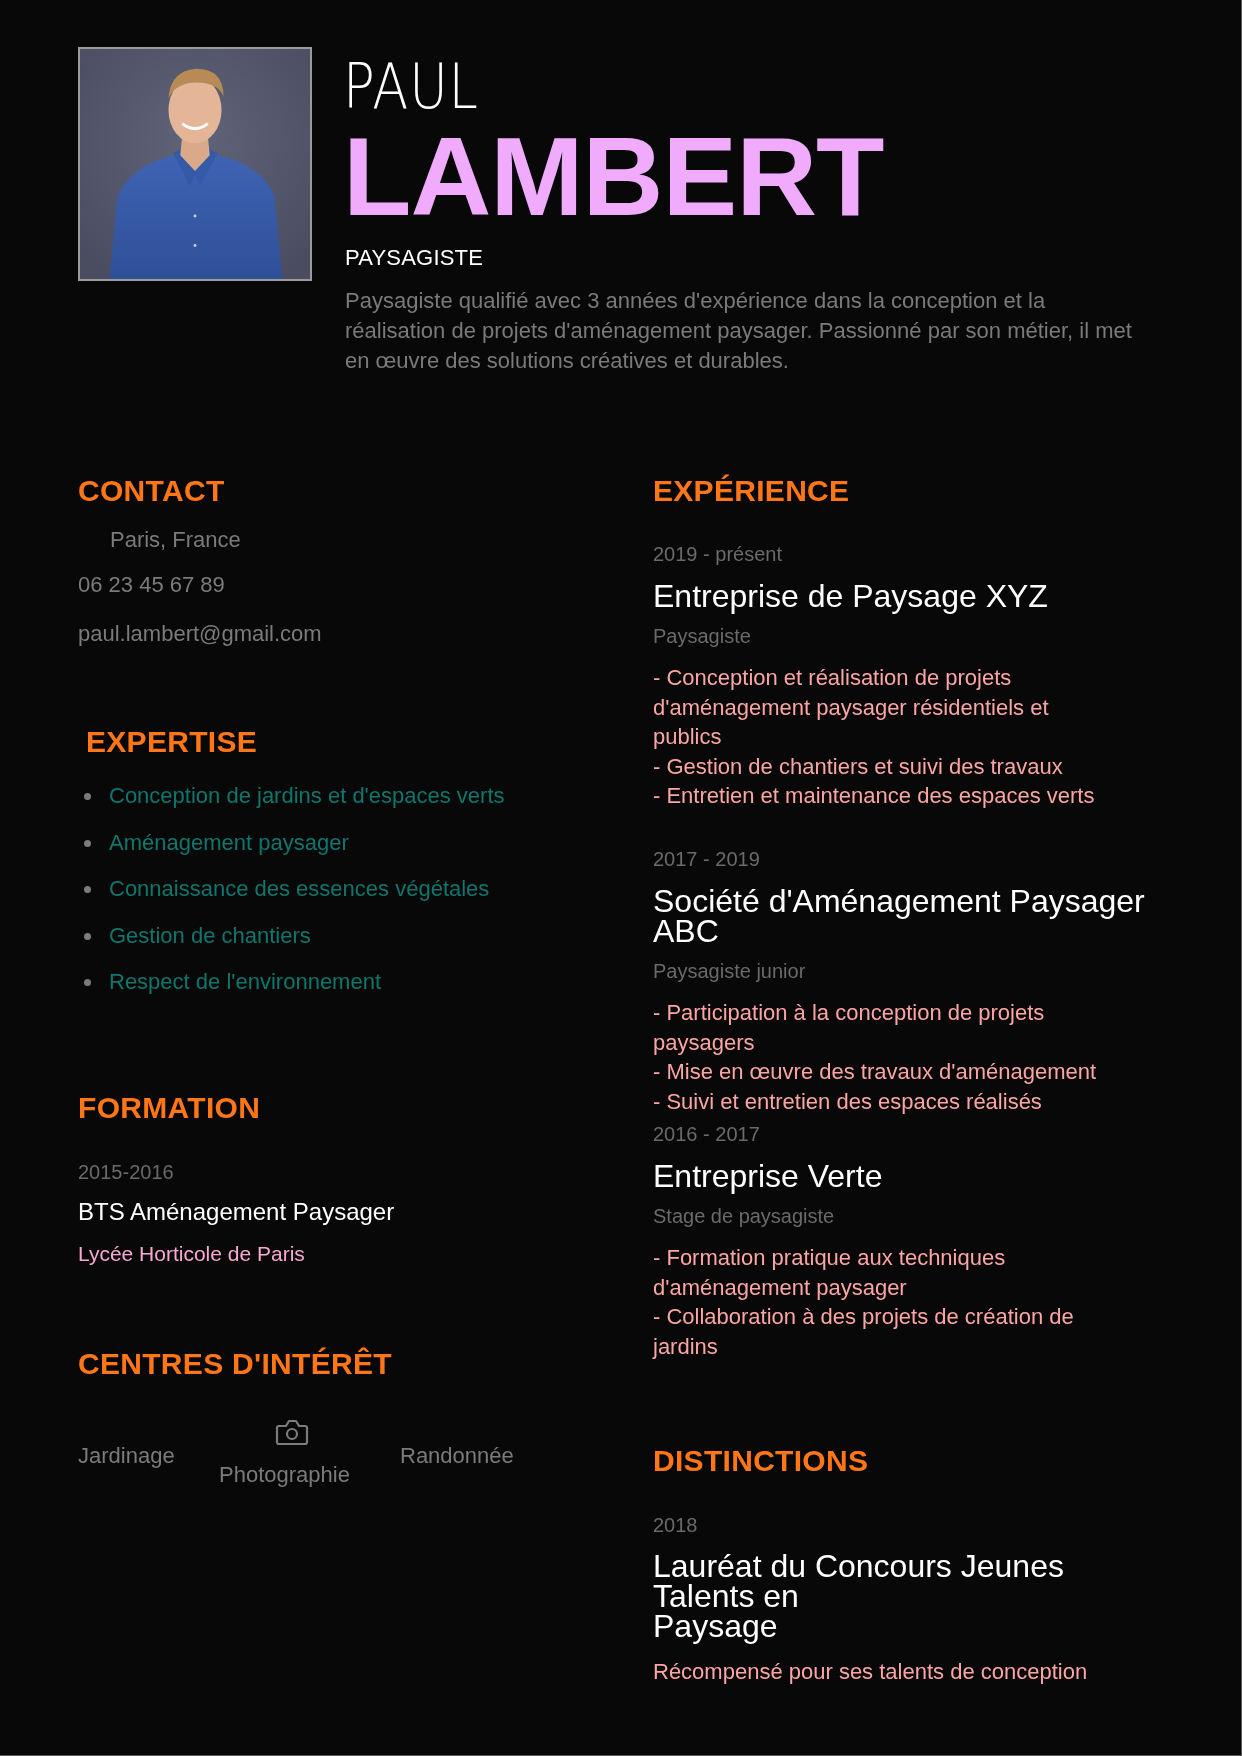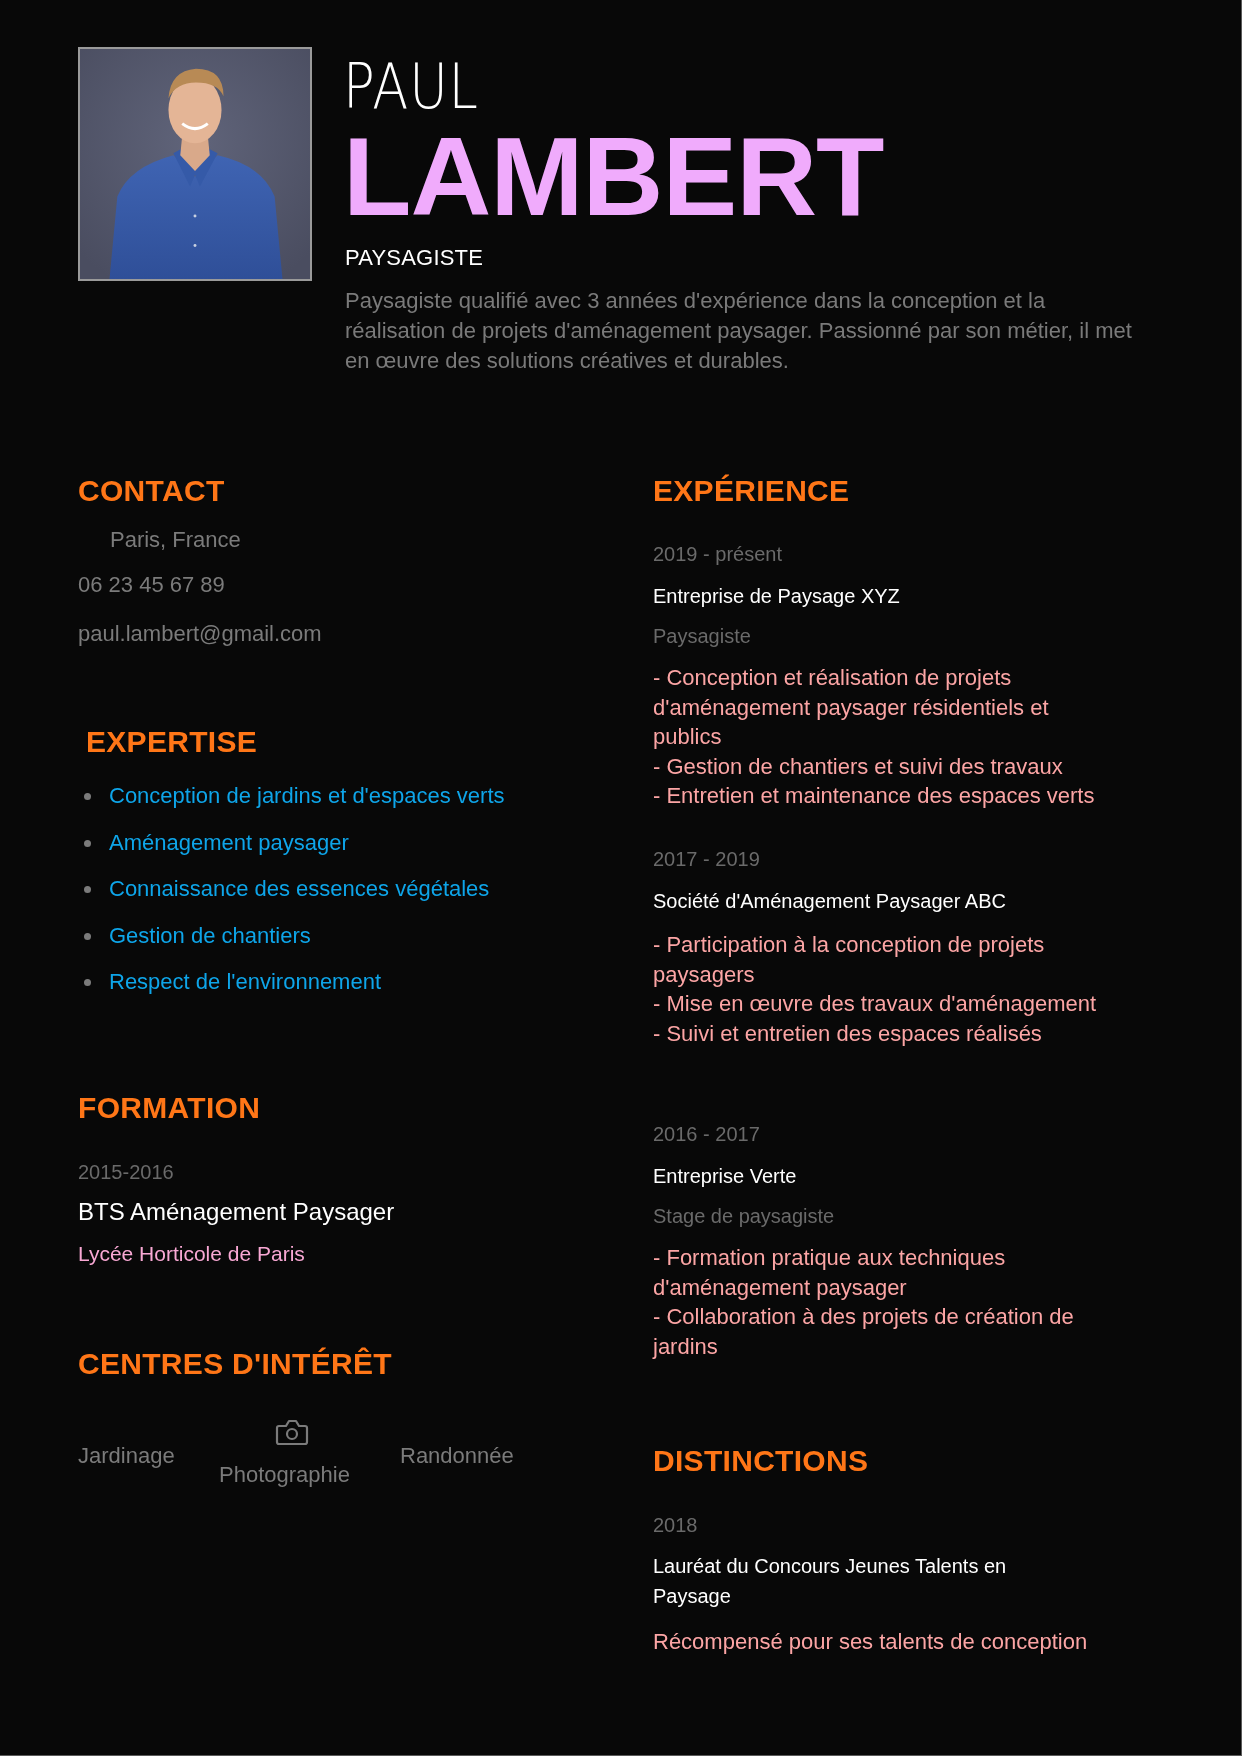--- a/index.html
+++ b/index.html
@@ -71,34 +71,34 @@
   .line-text {
     position: absolute;
     font-size: 22px; line-height: 28px; color: #7b7b7b;
   }
   .white-text { color: #ffffff; font-size: 24px; }
   .small-date { font-size: 20px; color: #6a6a6a; }
 
   .bullet-list { position: absolute; left: 78px; top: 782px; list-style: none; }
   .bullet-list li {
     position: relative; height: 46.5px;
-    font-size: 22px; line-height: 28px; color: #0ea5e9;
+    font-size: 22px; line-height: 28px; color: #0f766e;
     padding-left: 31px;
   }
   .bullet-list li .dot {
     position: absolute; left: 6px; top: 11px;
     width: 7px; height: 7px; border-radius: 50%; background: #7b7b7b;
   }
 
   .interests { position: absolute; left: 78px; top: 1415px; width: 480px; height: 90px; }
   .interest { position: absolute; font-size: 22px; line-height: 28px; color: #7b7b7b; }
 
   .exp-block { position: absolute; left: 653px; width: 520px; }
   .exp-date { font-size: 20px; line-height: 26px; color: #6a6a6a; }
-  .exp-company { font-size: 20px; line-height: 30px; color: #ffffff; margin-top: 14px; }
+  .exp-company { font-size: 32px; line-height: 30px; color: #ffffff; margin-top: 14px; }
   .exp-role { font-size: 20px; line-height: 26px; color: #6a6a6a; margin-top: 12px; }
   .exp-details { font-size: 22px; line-height: 29.5px; color: #fca5a5; margin-top: 14px; }
   .exp-details div { }
 </style>
 </head>
 <body>
 
 <div class="page">
 
   <div class="photo-frame">
@@ -180,20 +180,21 @@
       <div>d'aménagement paysager résidentiels et</div>
       <div>publics</div>
       <div>- Gestion de chantiers et suivi des travaux</div>
       <div>- Entretien et maintenance des espaces verts</div>
     </div>
   </div>
 
   <div class="exp-block" style="top:846px;">
     <div class="exp-date">2017 - 2019</div>
     <div class="exp-company">Société d'Aménagement Paysager ABC</div>
+    <div class="exp-role">Paysagiste junior</div>
     <div class="exp-details">
       <div>- Participation à la conception de projets</div>
       <div>paysagers</div>
       <div>- Mise en œuvre des travaux d'aménagement</div>
       <div>- Suivi et entretien des espaces réalisés</div>
     </div>
   </div>
 
   <div class="exp-block" style="top:1121px;">
     <div class="exp-date">2016 - 2017</div>

